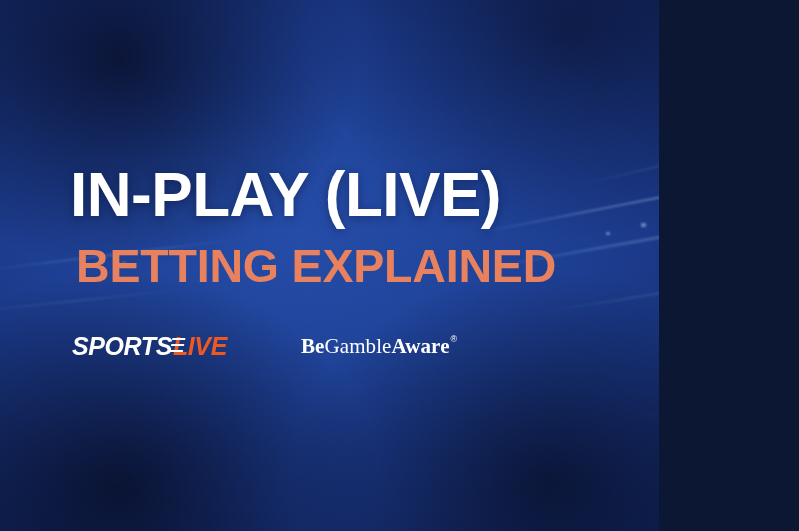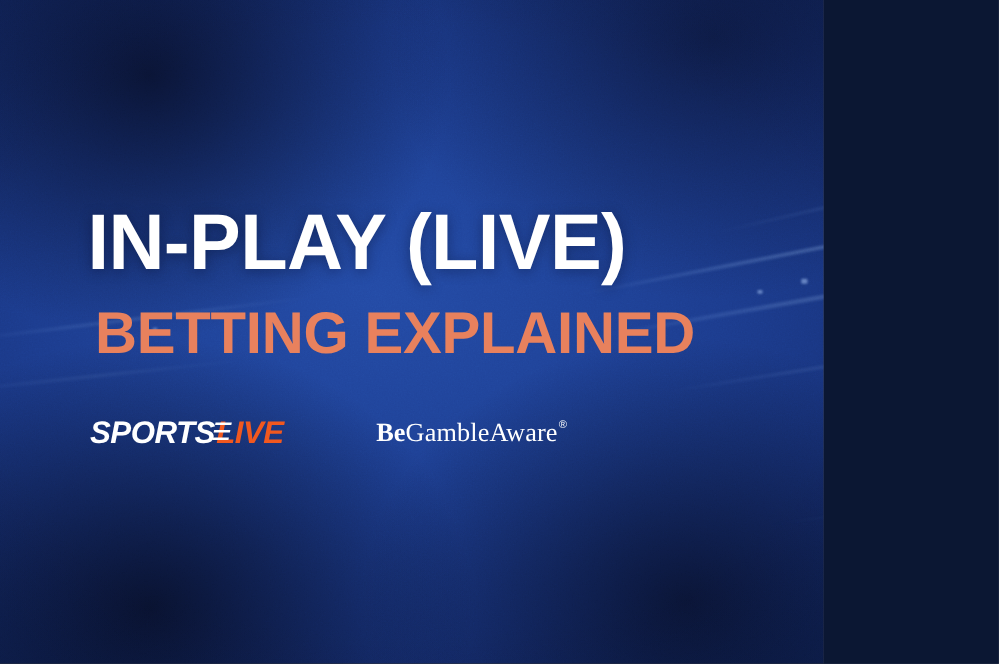--- a/index.html
+++ b/index.html
@@ -209,21 +209,21 @@
     position: relative;
     font-family: "Liberation Serif", serif;
     font-size: 21px;
     line-height: 1;
     color: #ffffff;
     white-space: nowrap;
     letter-spacing: 0.1px;
   }
   .ga-be    { font-weight: bold; margin-left: 48px; }
   .ga-gamble{ font-weight: normal; }
-  .ga-aware { font-weight: normal; margin-top: 42px; }
+  .ga-aware { font-weight: bold; margin-top: 42px; }
   .ga-reg {
     font-size: 9px;
     vertical-align: super;
     position: relative;
     top: -3px;
     left: 1px;
     font-family: "Liberation Sans", sans-serif;
   }
 </style>
 </head>

